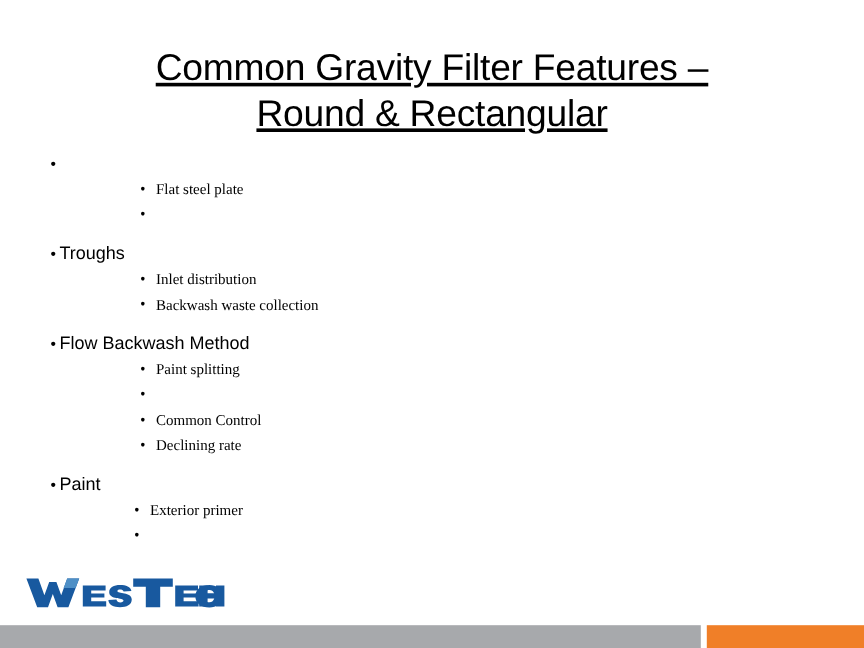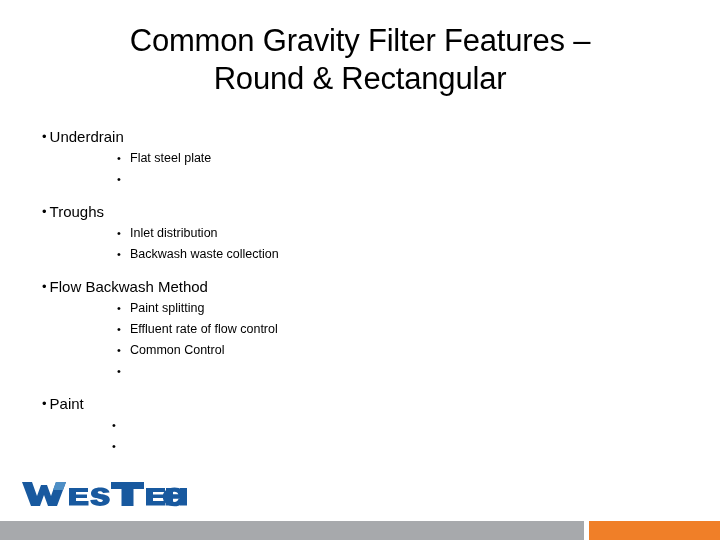--- a/index.html
+++ b/index.html
@@ -15,23 +15,24 @@
     width: 720px;
     height: 540px;
     background: #ffffff;
     overflow: hidden;
   }
 
   
   .title-block {
     position: absolute;
     left: 40px;
-    top: 22px;
+    top: 38px;
     width: 640px;
     text-align: center;
+    text-decoration: underline;
   }
   .title-line {
     font-size: 31px;
     line-height: 38px;
     color: #000000;
     font-weight: normal;
     letter-spacing: -0.2px;
     white-space: nowrap;
   }
 
@@ -74,20 +75,21 @@
     padding-left: 112px;
   }
   .lvl2 .dot {
     font-size: 11px;
     line-height: 21px;
     width: 13px;
     flex: 0 0 13px;
   }
   .lvl2 .txt {
     white-space: nowrap;
+    font-family: Liberation Serif, serif;
   }
   .grp-gap {
     height: 11px;
   }
 
   
   .logo {
     position: absolute;
     left: 20px;
     top: 479px;
@@ -119,21 +121,20 @@
   <div class="title-block">
     <div class="title-line">Common Gravity Filter Features –</div>
     <div class="title-line">Round &amp; Rectangular</div>
   </div>
 
   <div class="body-block">
 
     <div class="group">
       <div class="lvl1">
         <span class="dot">•</span>
-        <span class="txt">Underdrain</span>
       </div>
       <div class="lvl2">
         <span class="dot">•</span>
         <span class="txt">Flat steel plate</span>
       </div>
       <div class="lvl2">
         <span class="dot">•</span>
       </div>
     </div>
 
@@ -160,40 +161,41 @@
       <div class="lvl1">
         <span class="dot">•</span>
         <span class="txt">Flow Backwash Method</span>
       </div>
       <div class="lvl2">
         <span class="dot">•</span>
         <span class="txt">Paint splitting</span>
       </div>
       <div class="lvl2">
         <span class="dot">•</span>
-        <span class="txt">Effluent rate of flow control</span>
       </div>
       <div class="lvl2">
         <span class="dot">•</span>
         <span class="txt">Common Control</span>
       </div>
       <div class="lvl2">
         <span class="dot">•</span>
+        <span class="txt">Declining rate</span>
       </div>
     </div>
 
     <div class="grp-gap"></div>
 
     <div class="group">
       <div class="lvl1">
         <span class="dot">•</span>
         <span class="txt">Paint</span>
       </div>
       <div class="lvl2 paint-indent">
         <span class="dot">•</span>
+        <span class="txt">Exterior primer</span>
       </div>
       <div class="lvl2 paint-indent">
         <span class="dot">•</span>
       </div>
     </div>
 
   </div>
 
   <div class="logo">
     <svg width="170" height="30" viewBox="0 0 170 30">

